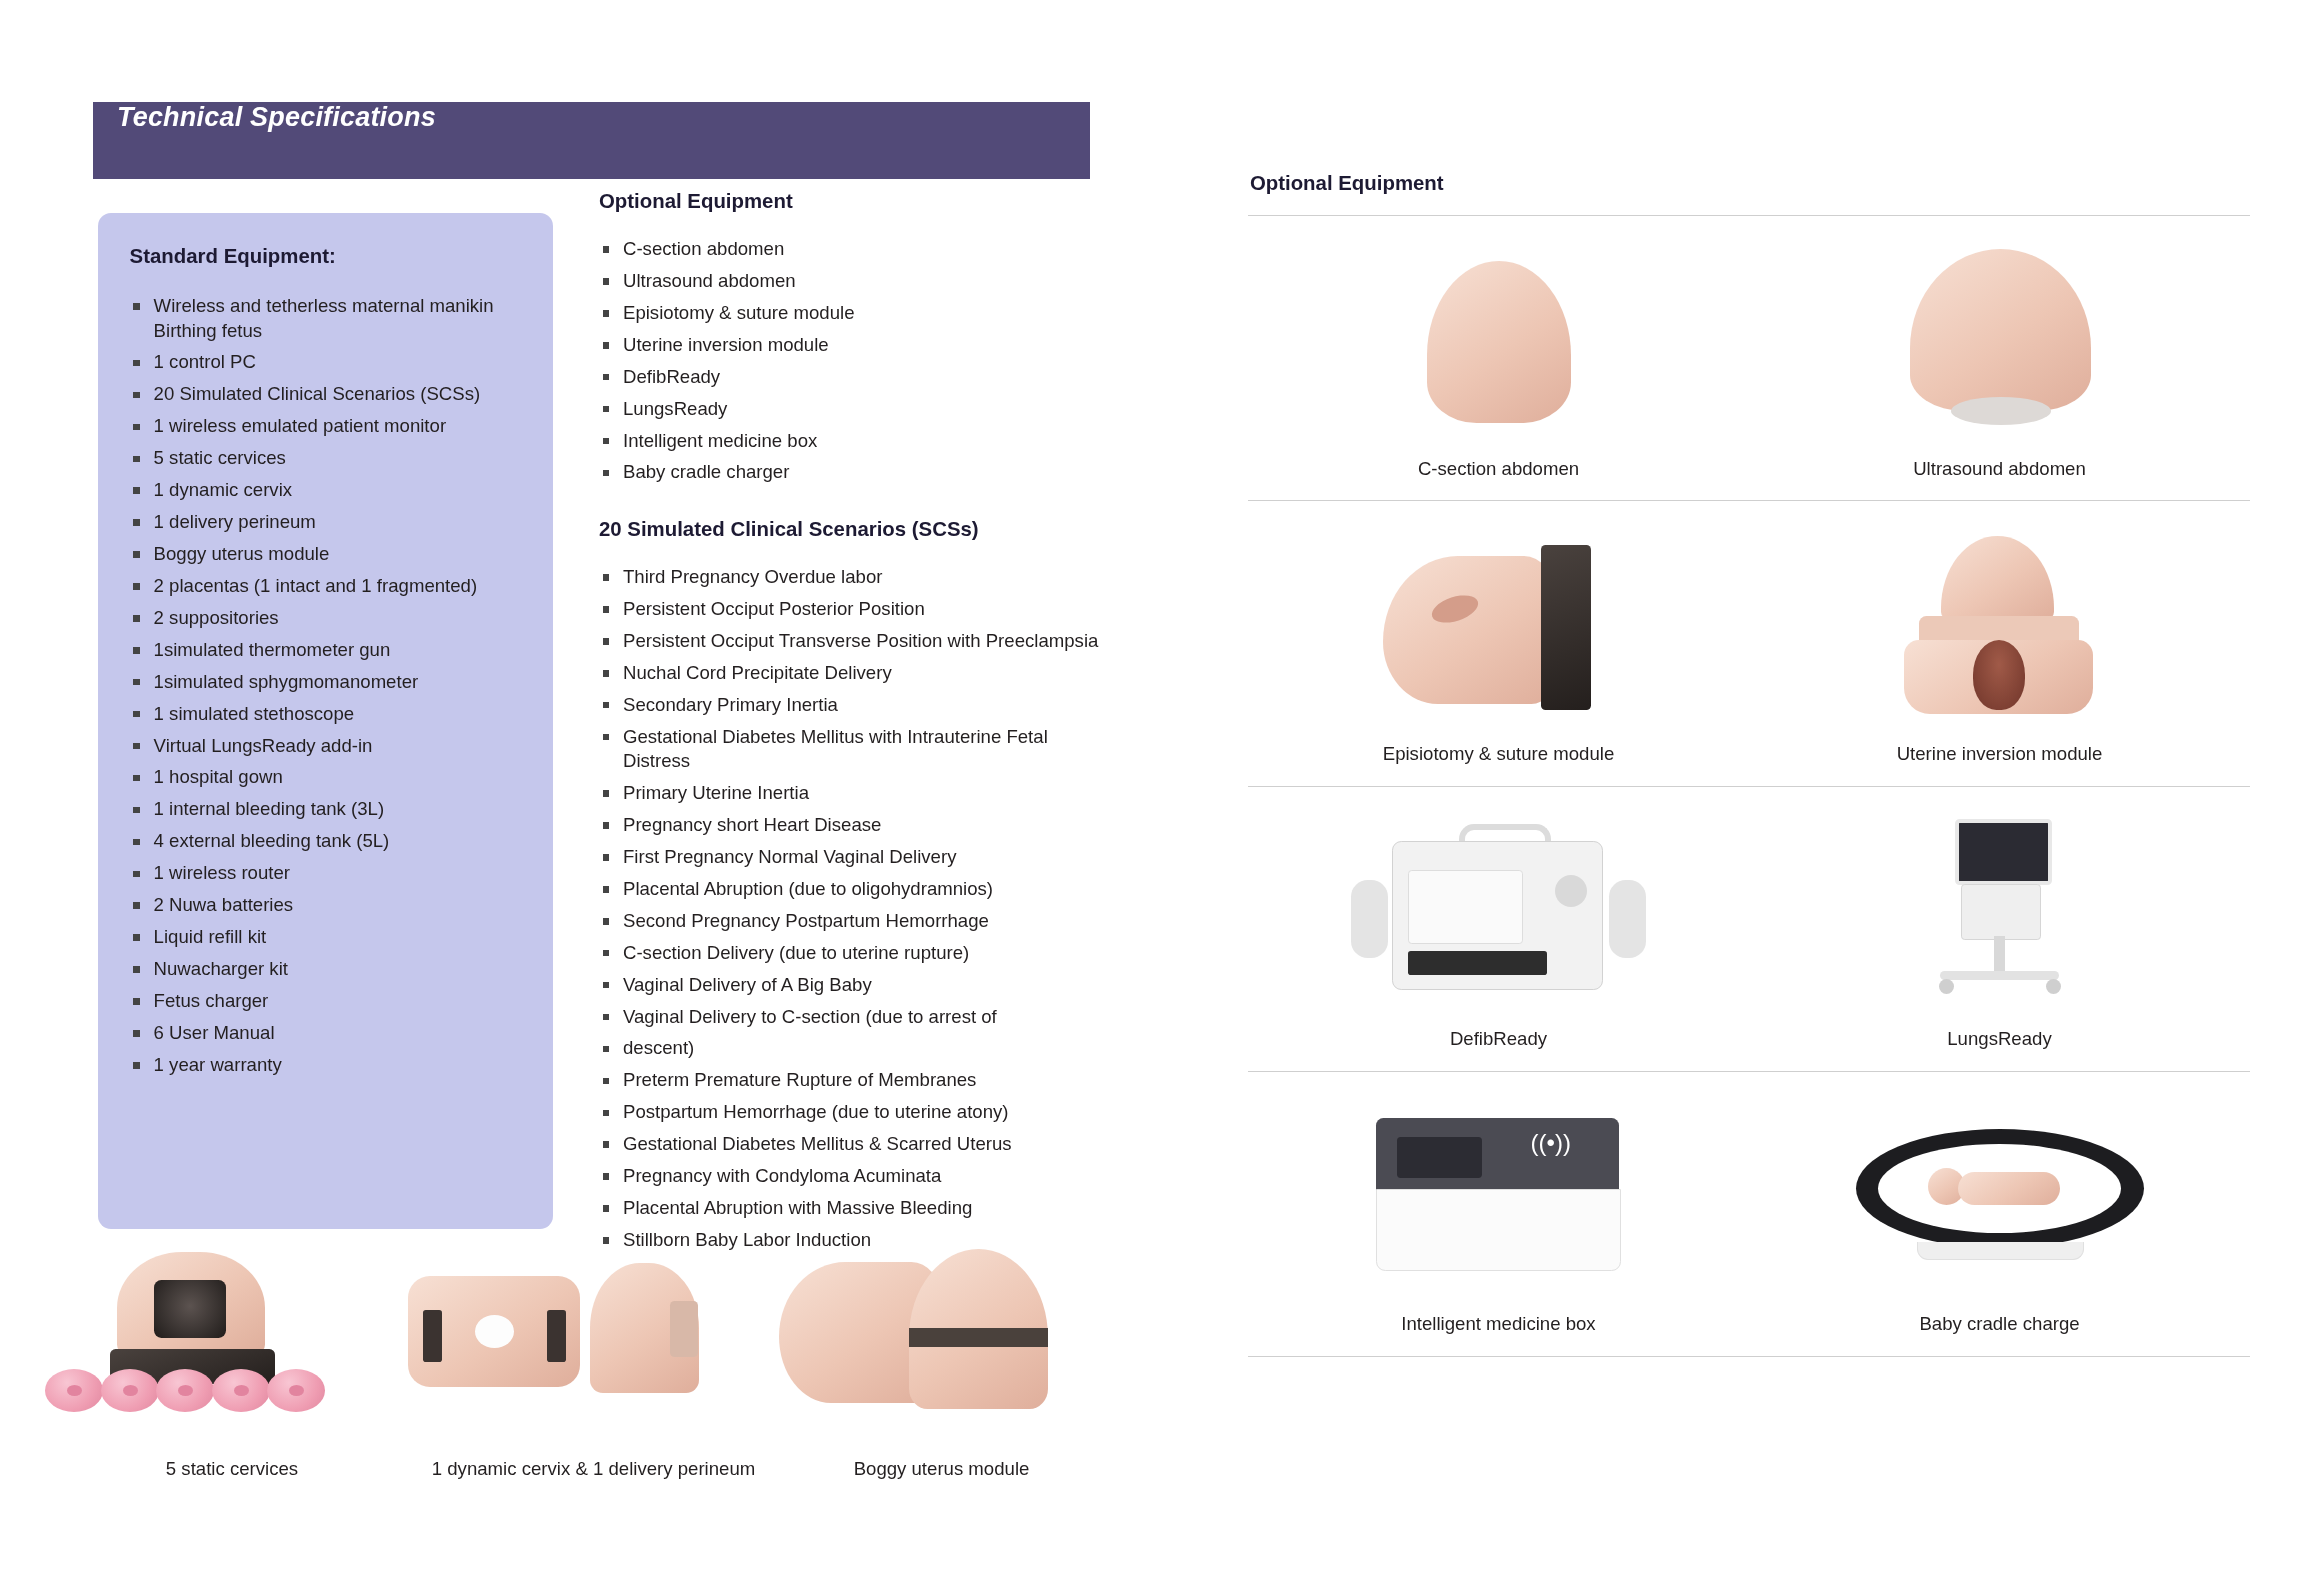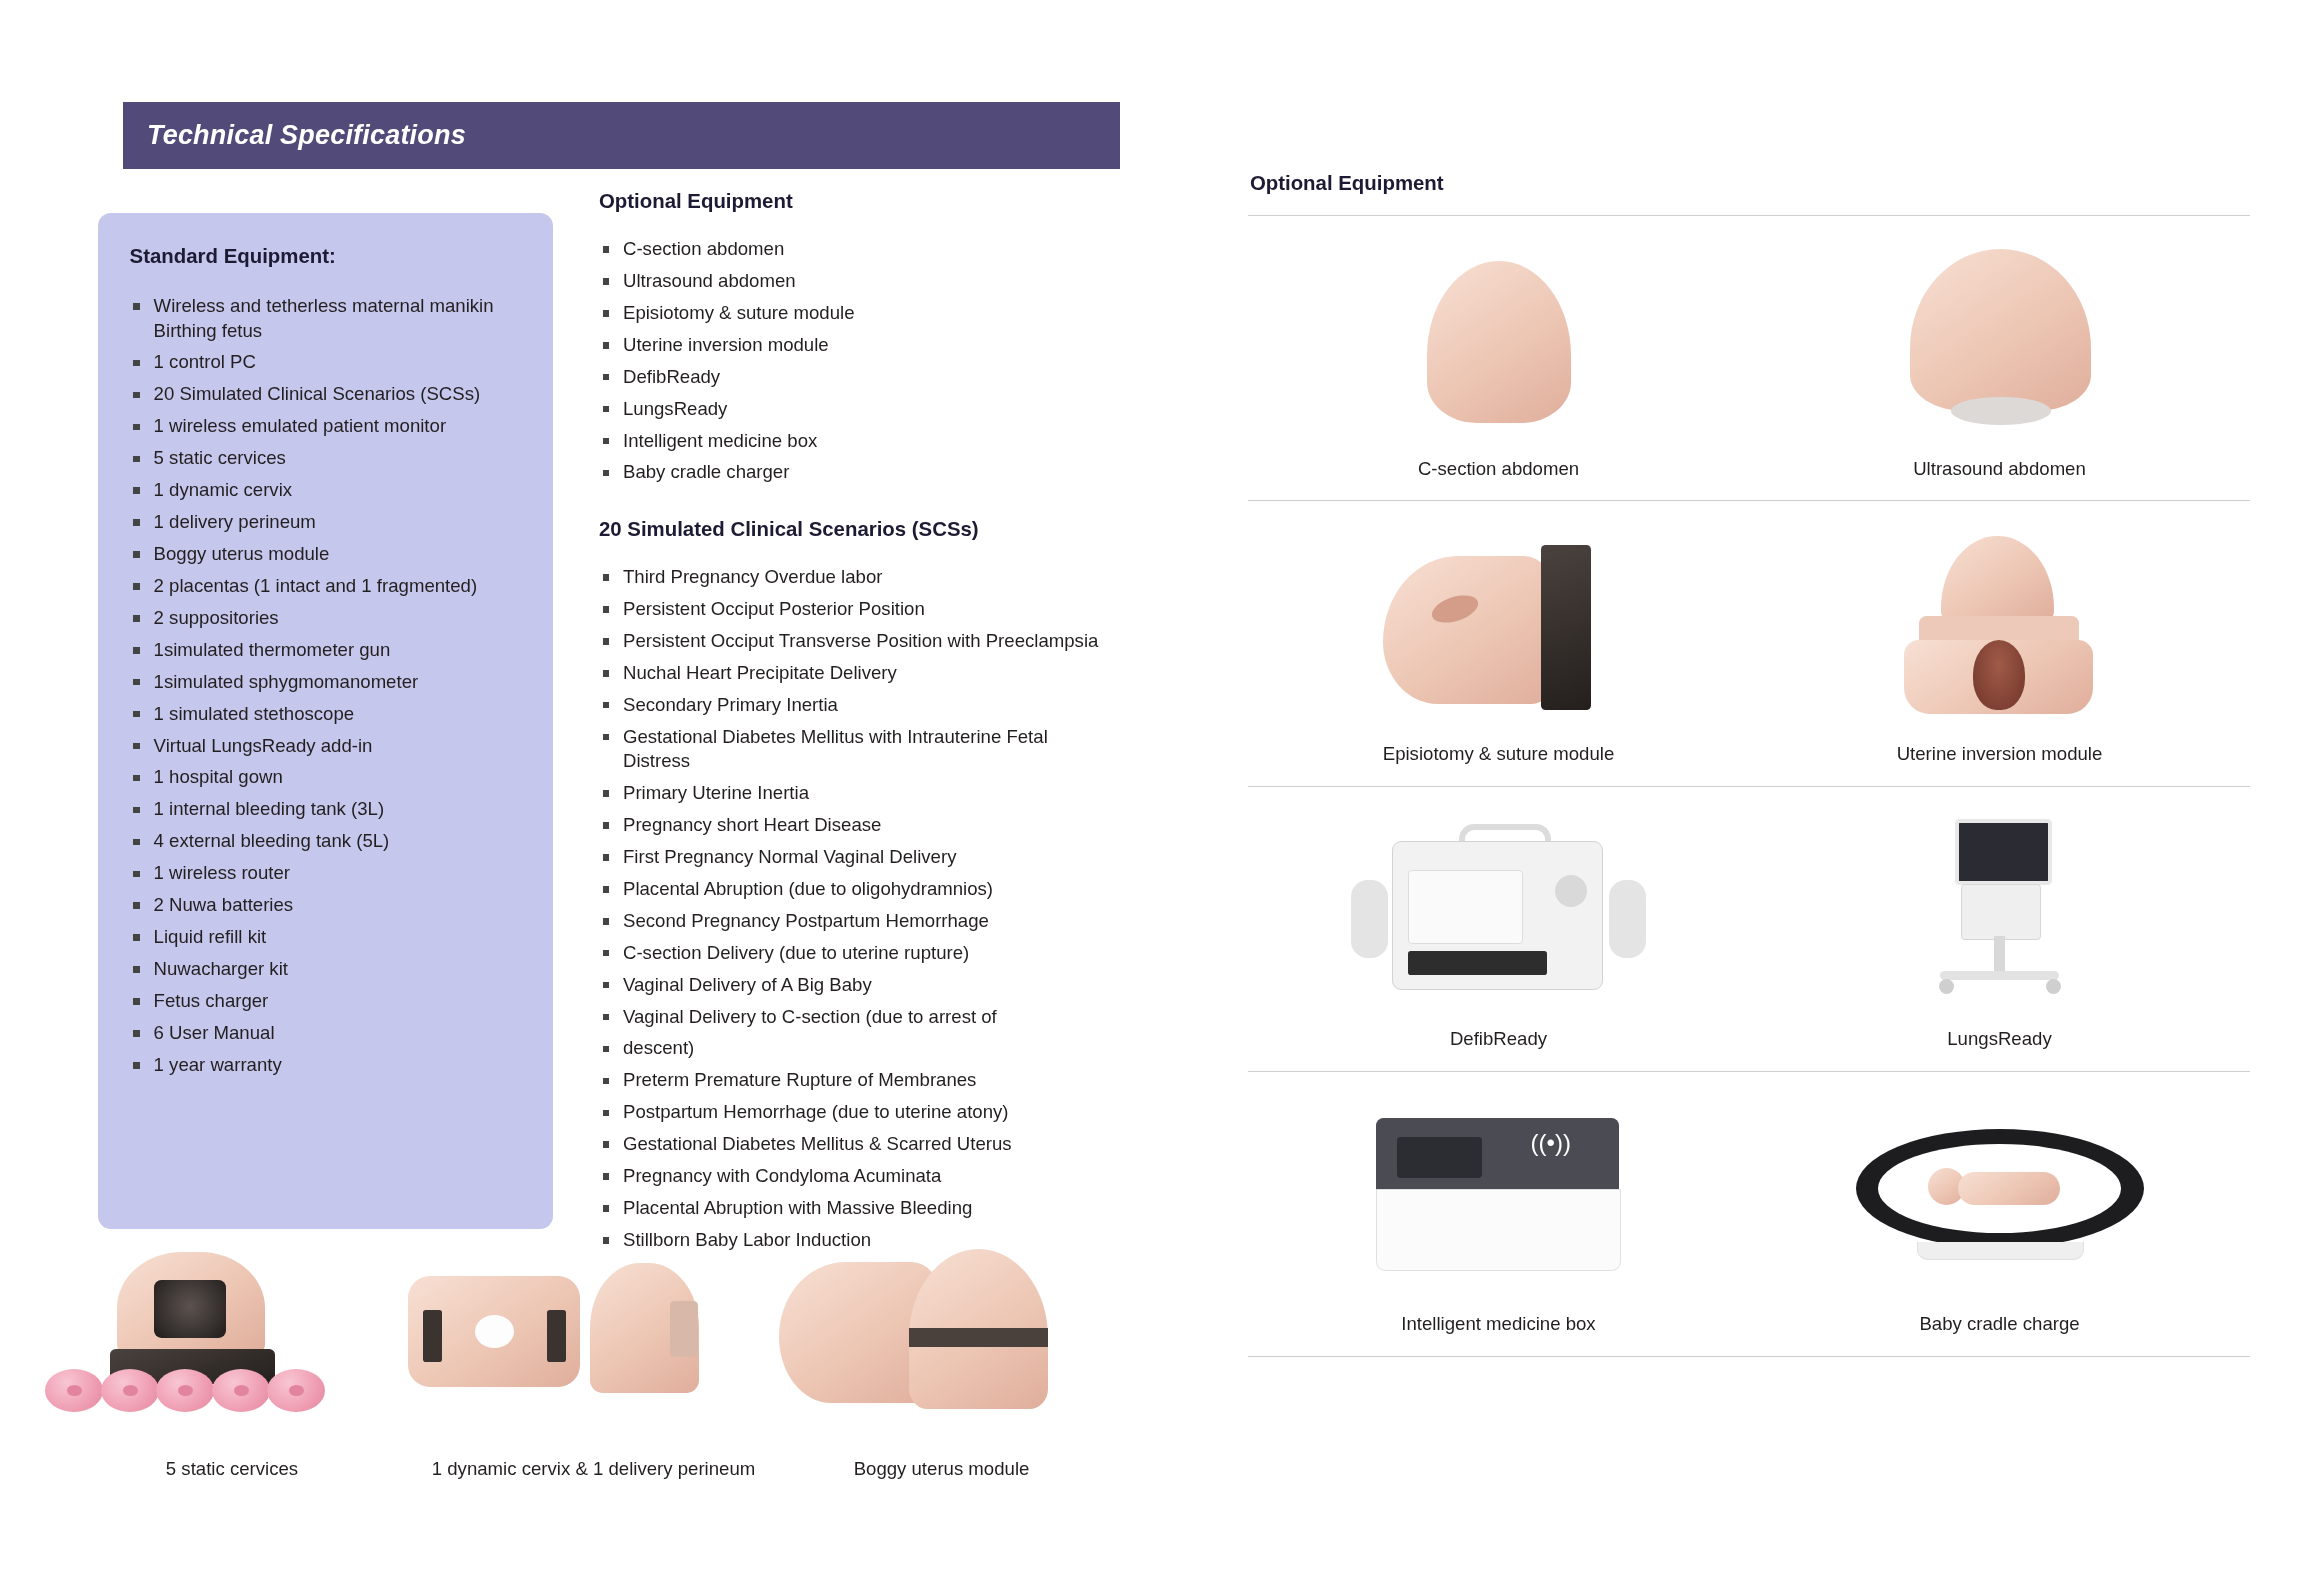--- a/index.html
+++ b/index.html
@@ -22,25 +22,24 @@
 
   
   .left-col {
     position: absolute;
     left: 93px;
     top: 102px;
     width: 1020px;
   }
   .title-bar {
     width: 997px;
-    height: 67px;
+    height: 77px;
     background: #524a78;
     display: flex;
-    align-items: center;
-    margin-left: 30px;
+    align-items: flex-start;
   }
   .title-bar .title-text {
     color: #ffffff;
     font-style: italic;
     font-weight: bold;
     font-size: 27px;
     letter-spacing: 0.2px;
     padding-left: 24px;
   }
 
@@ -510,21 +509,21 @@
         <li>Intelligent medicine box</li>
         <li>Baby cradle charger</li>
       </ul>
 
       <div class="scs-col">
         <h3>20 Simulated Clinical Scenarios (SCSs)</h3>
         <ul class="bullets">
           <li>Third Pregnancy Overdue labor</li>
           <li>Persistent Occiput Posterior Position</li>
           <li>Persistent Occiput Transverse Position with Preeclampsia</li>
-          <li>Nuchal Heart Precipitate Delivery</li>
+          <li>Nuchal Cord Precipitate Delivery</li>
           <li>Secondary Primary Inertia</li>
           <li>Gestational Diabetes Mellitus with Intrauterine Fetal Distress</li>
           <li>Primary Uterine Inertia</li>
           <li>Pregnancy short Heart Disease</li>
           <li>First Pregnancy Normal Vaginal Delivery</li>
           <li>Placental Abruption (due to oligohydramnios)</li>
           <li>Second Pregnancy Postpartum Hemorrhage</li>
           <li>C-section Delivery (due to uterine rupture)</li>
           <li>Vaginal Delivery of A Big Baby</li>
           <li>Vaginal Delivery to C-section (due to arrest of</li>

